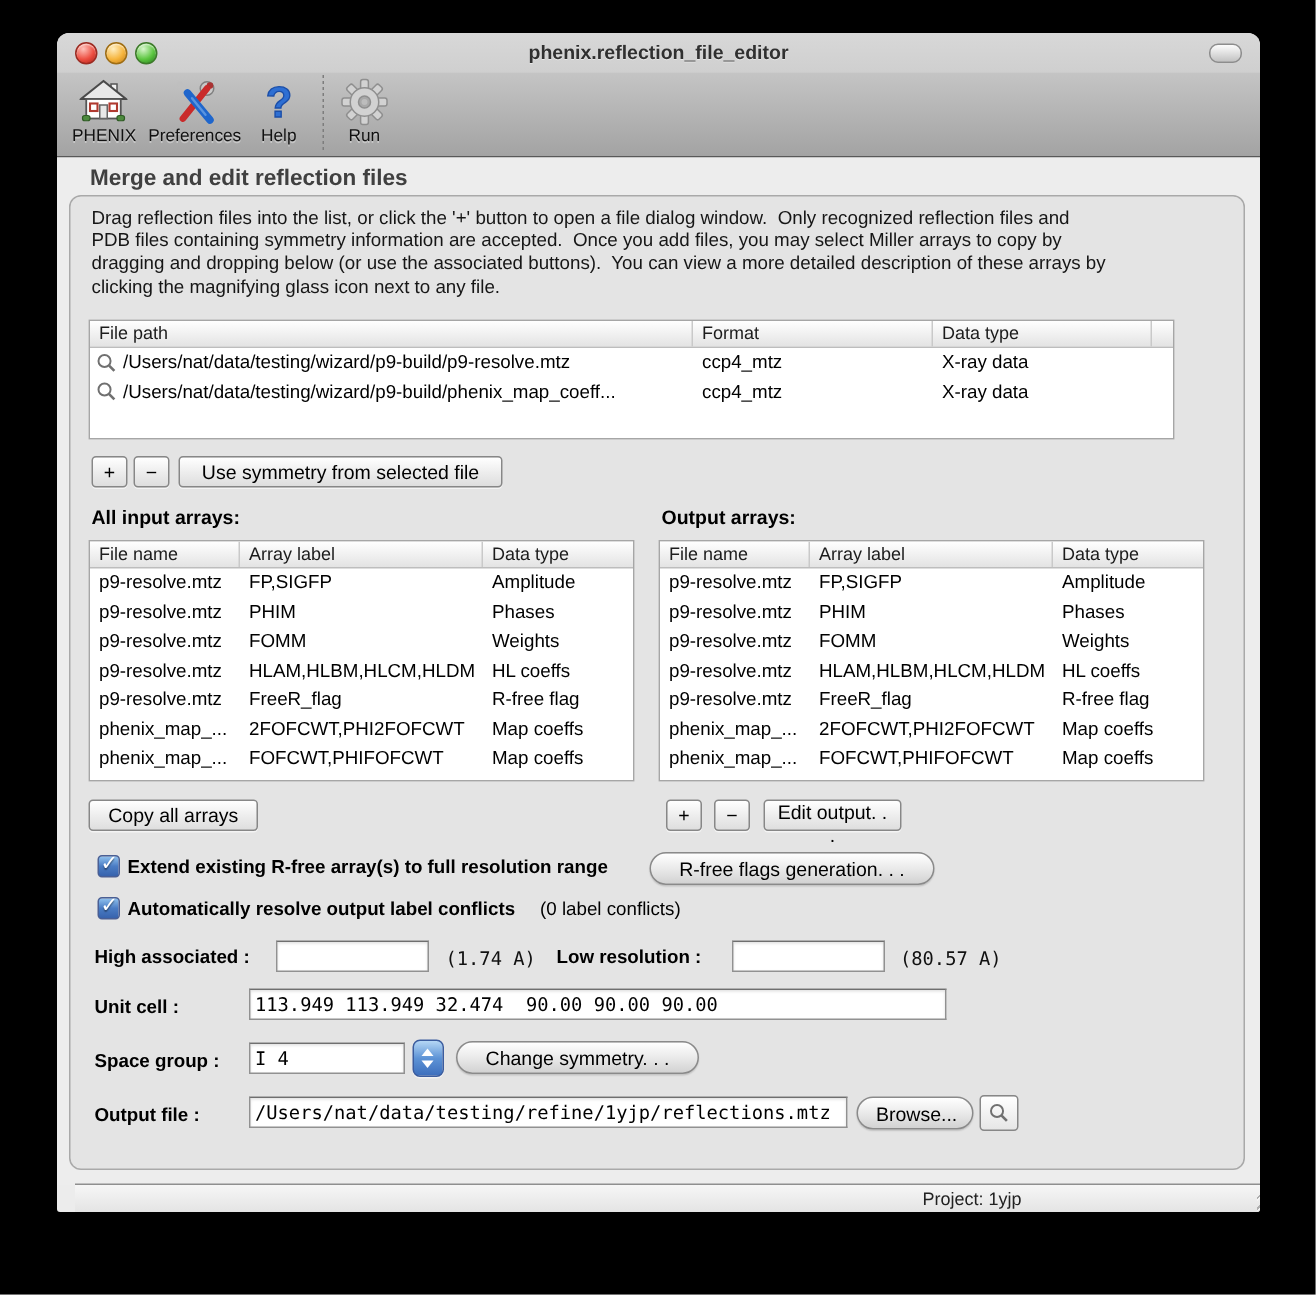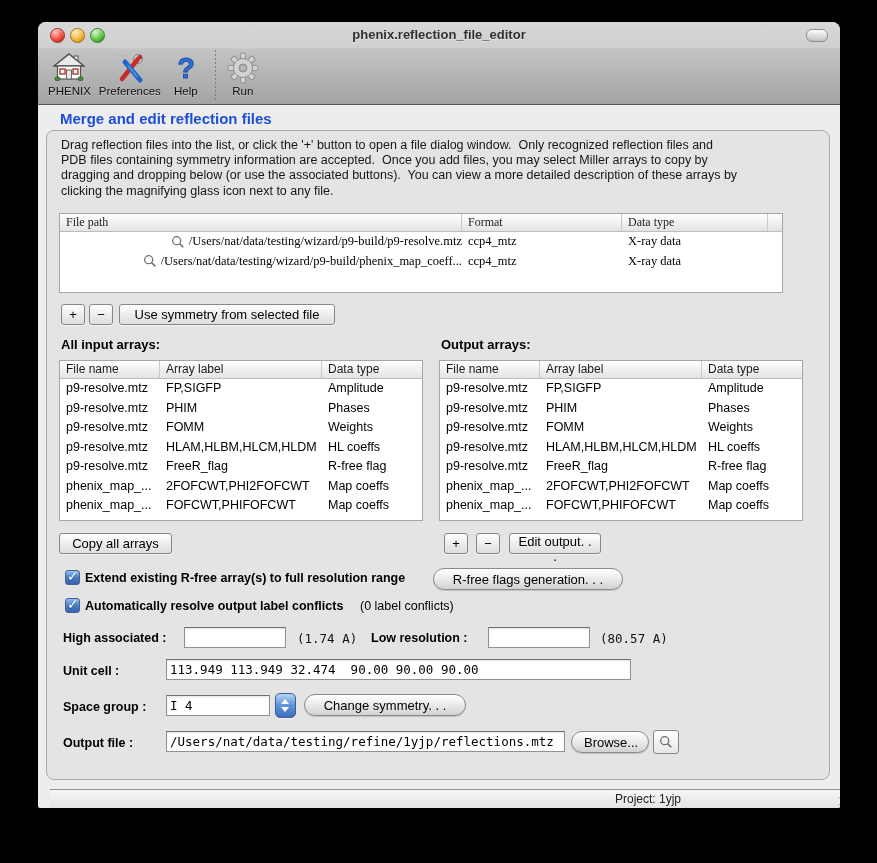--- a/index.html
+++ b/index.html
@@ -32,39 +32,39 @@
     background:linear-gradient(#fdfdfd,#c2c2c2);border:1px solid #8d8d8d;
   }
   .toolbar{position:absolute;left:0;top:26px;height:57px;display:flex;align-items:flex-start;padding-left:10px;}
   .tool{display:flex;flex-direction:column;align-items:center;margin-right:8px;padding-top:3px;}
   .tool .ticon{width:34px;height:33px;display:flex;align-items:center;justify-content:center;}
   .tool .tlabel{font-size:11.5px;color:#111;margin-top:1px;text-shadow:0 1px 0 rgba(255,255,255,.35);}
   .tool-sep{width:1px;height:50px;margin:2px 10px 0 4px;
     background:repeating-linear-gradient(#7d7d7d 0 2px,transparent 2px 4px);}
   
   .content{position:absolute;left:0;top:83px;right:0;bottom:18px;background:#ededed;}
-  .page-title{position:absolute;left:22px;top:5px;font-size:15px;font-weight:bold;color:#1d4ed8;}
+  .page-title{position:absolute;left:22px;top:5px;font-size:15px;font-weight:bold;color:#404040;}
   .panel{
     position:absolute;left:8px;top:25px;width:784px;height:650px;box-sizing:border-box;
     border:1px solid #a9a9a9;border-radius:8px;background:#e4e4e4;
   }
   .instructions{
     position:absolute;left:14px;top:7px;width:762px;
     font-size:12.5px;line-height:15.2px;color:#161616;white-space:pre-wrap;
   }
   
   .tbl{position:absolute;box-sizing:border-box;border:1px solid #a6a6a6;background:#fff;overflow:hidden;}
   .tbl-head{display:grid;height:17px;background:linear-gradient(#ffffff,#e3e3e3);border-bottom:1px solid #bdbdbd;}
   .tbl-head span{font-size:12px;color:#1c1c1c;line-height:17px;padding-left:6px;border-right:1px solid #c9c9c9;overflow:hidden;white-space:nowrap;}
   .tbl-head span:last-child{border-right:none;}
   .tbl-row{display:grid;height:19.5px;line-height:19.5px;font-size:12.5px;color:#000;white-space:nowrap;}
   .tbl-row span{padding-left:6px;overflow:hidden;}
-  .file-grid{grid-template-columns:402px 160px 146px 1fr;font-family:Liberation Serif, serif;}
+  .file-grid{grid-template-columns:402px 160px 146px 1fr;}
   .arr-grid{grid-template-columns:100px 162px 1fr;}
-  .path-cell{display:flex;align-items:center;gap:4px;padding-left:4px !important;justify-content:flex-end;}
+  .path-cell{display:flex;align-items:center;gap:4px;padding-left:4px !important;}
   .mag{flex:0 0 14px;height:14px;}
   
   .sqbtn{
     position:absolute;box-sizing:border-box;height:21px;
     background:linear-gradient(#ffffff,#ececec 55%,#dedede);
     border:1px solid #878787;border-radius:3px;
     font-family:"Liberation Sans",sans-serif;font-size:13px;color:#000;
     text-align:center;padding:0 8px;box-shadow:0 1px 0 rgba(255,255,255,.6);
   }
   .roundbtn{

